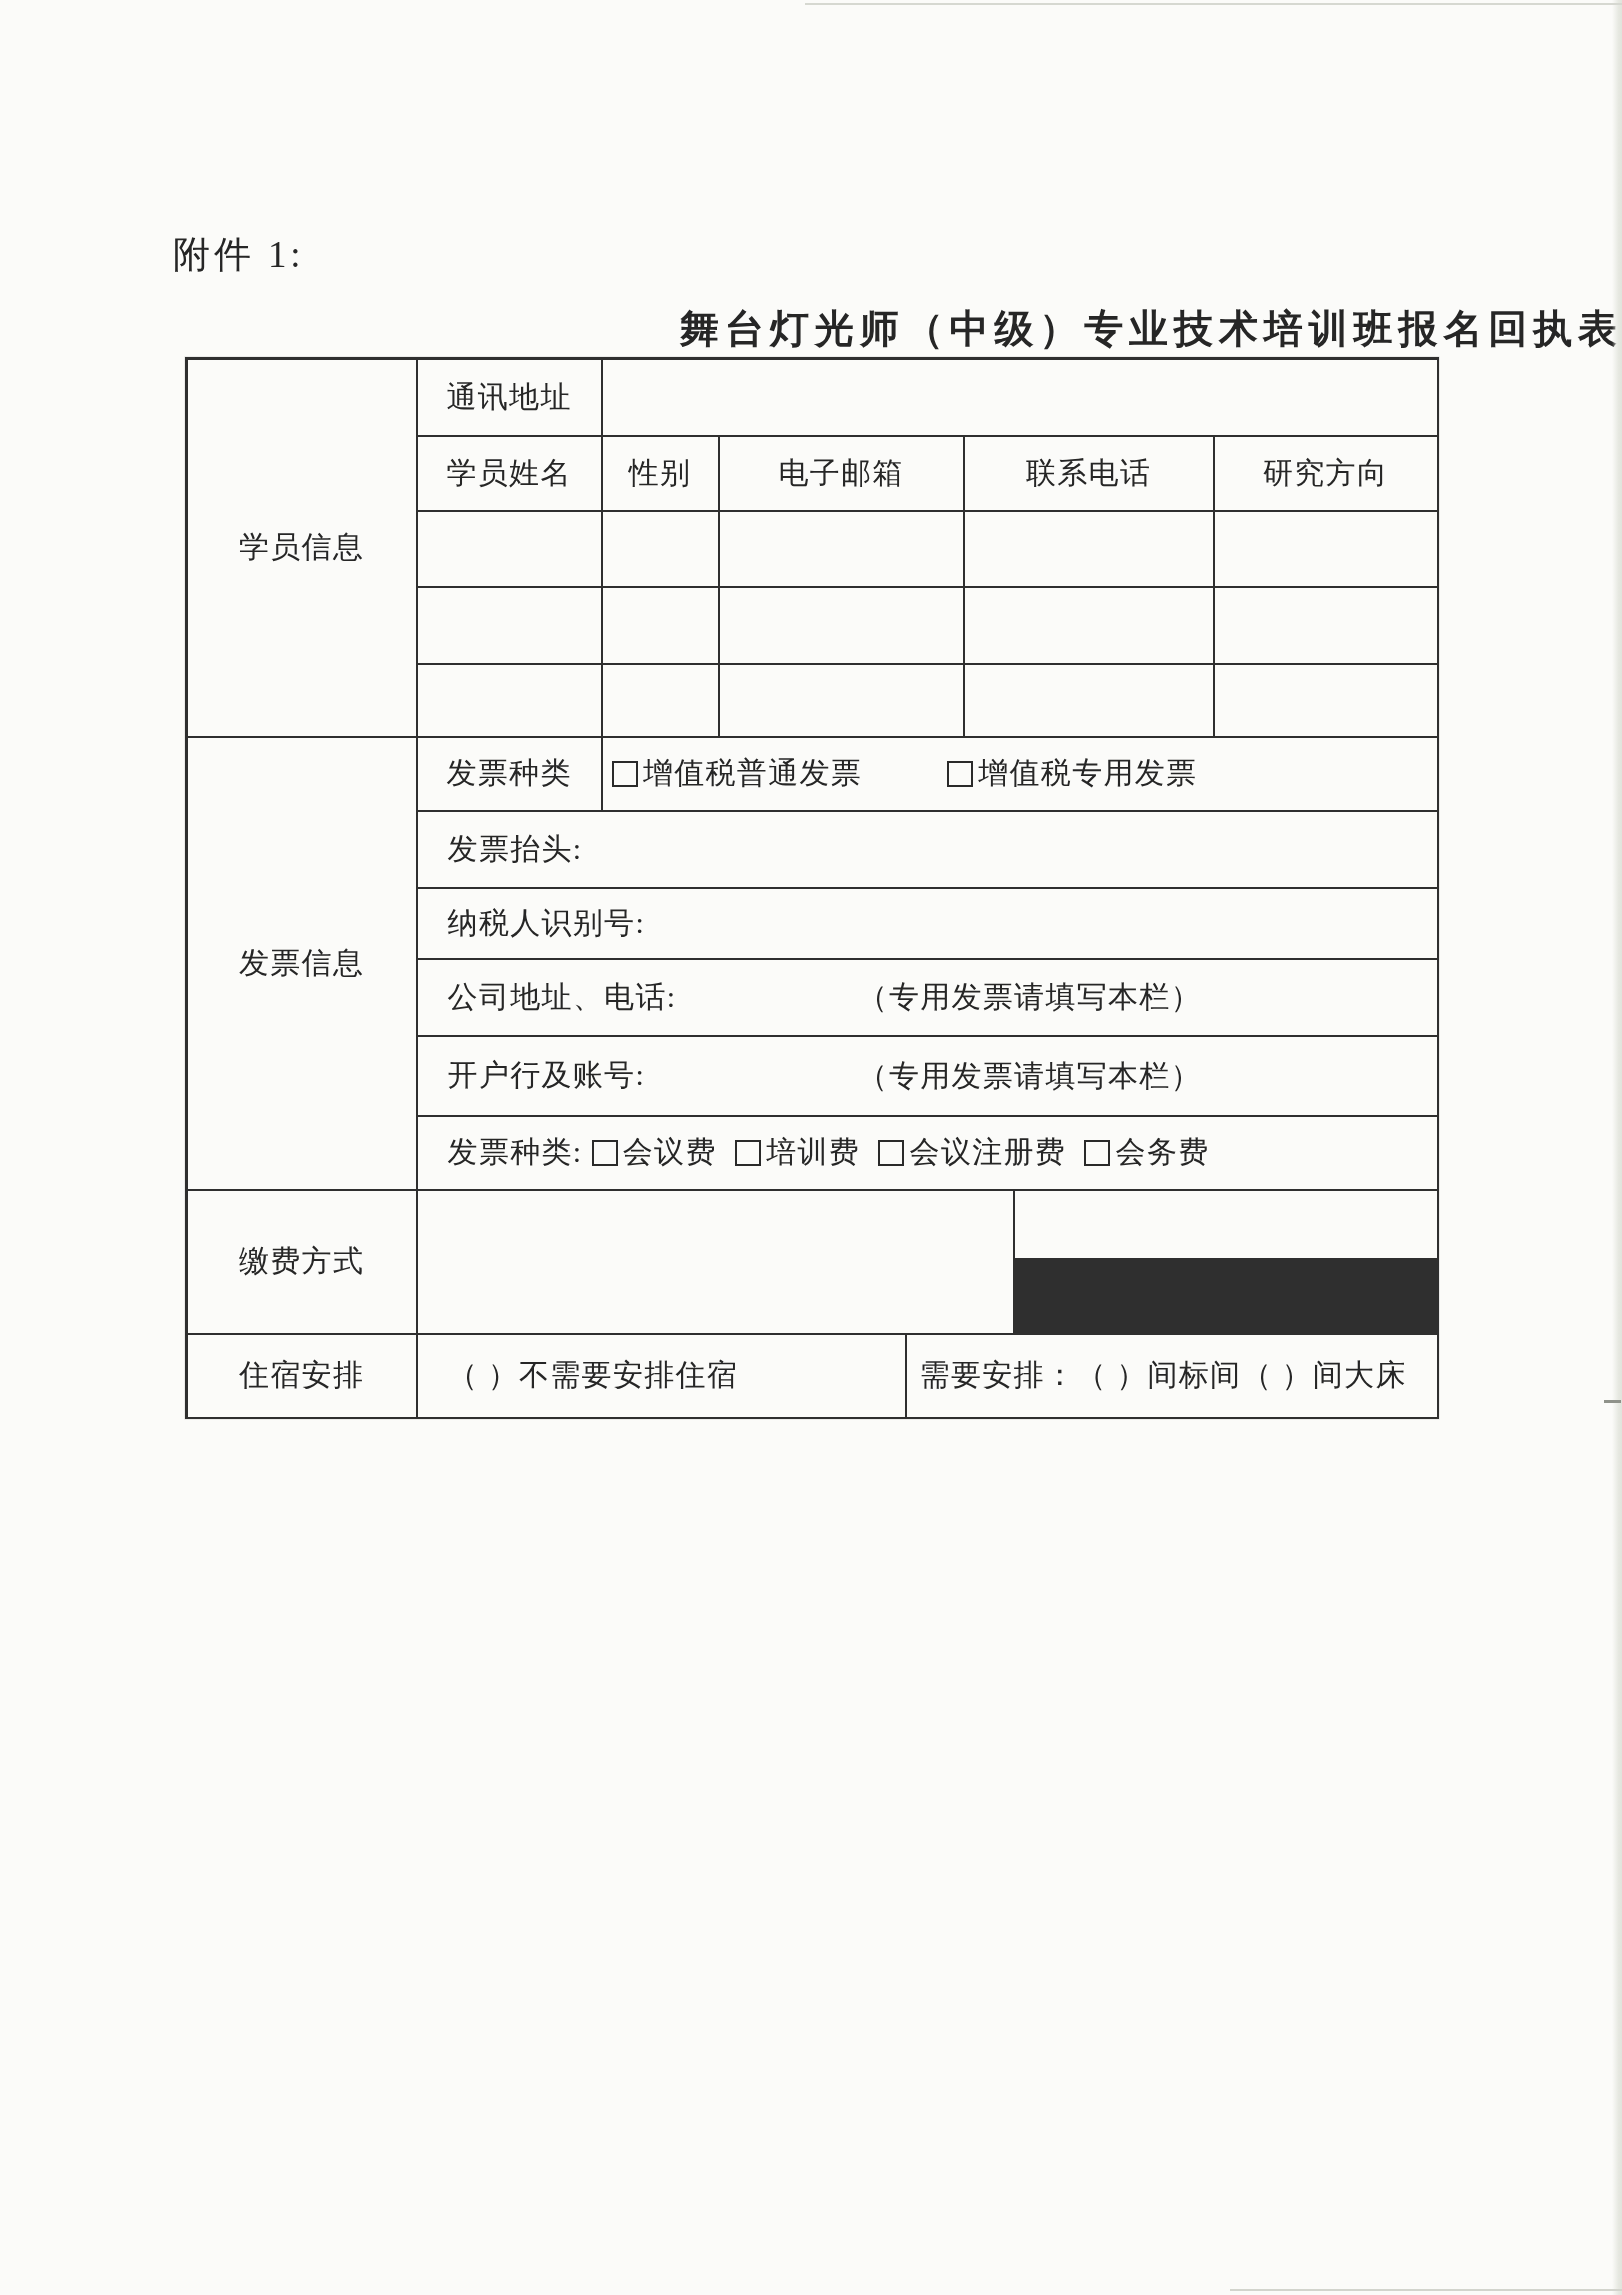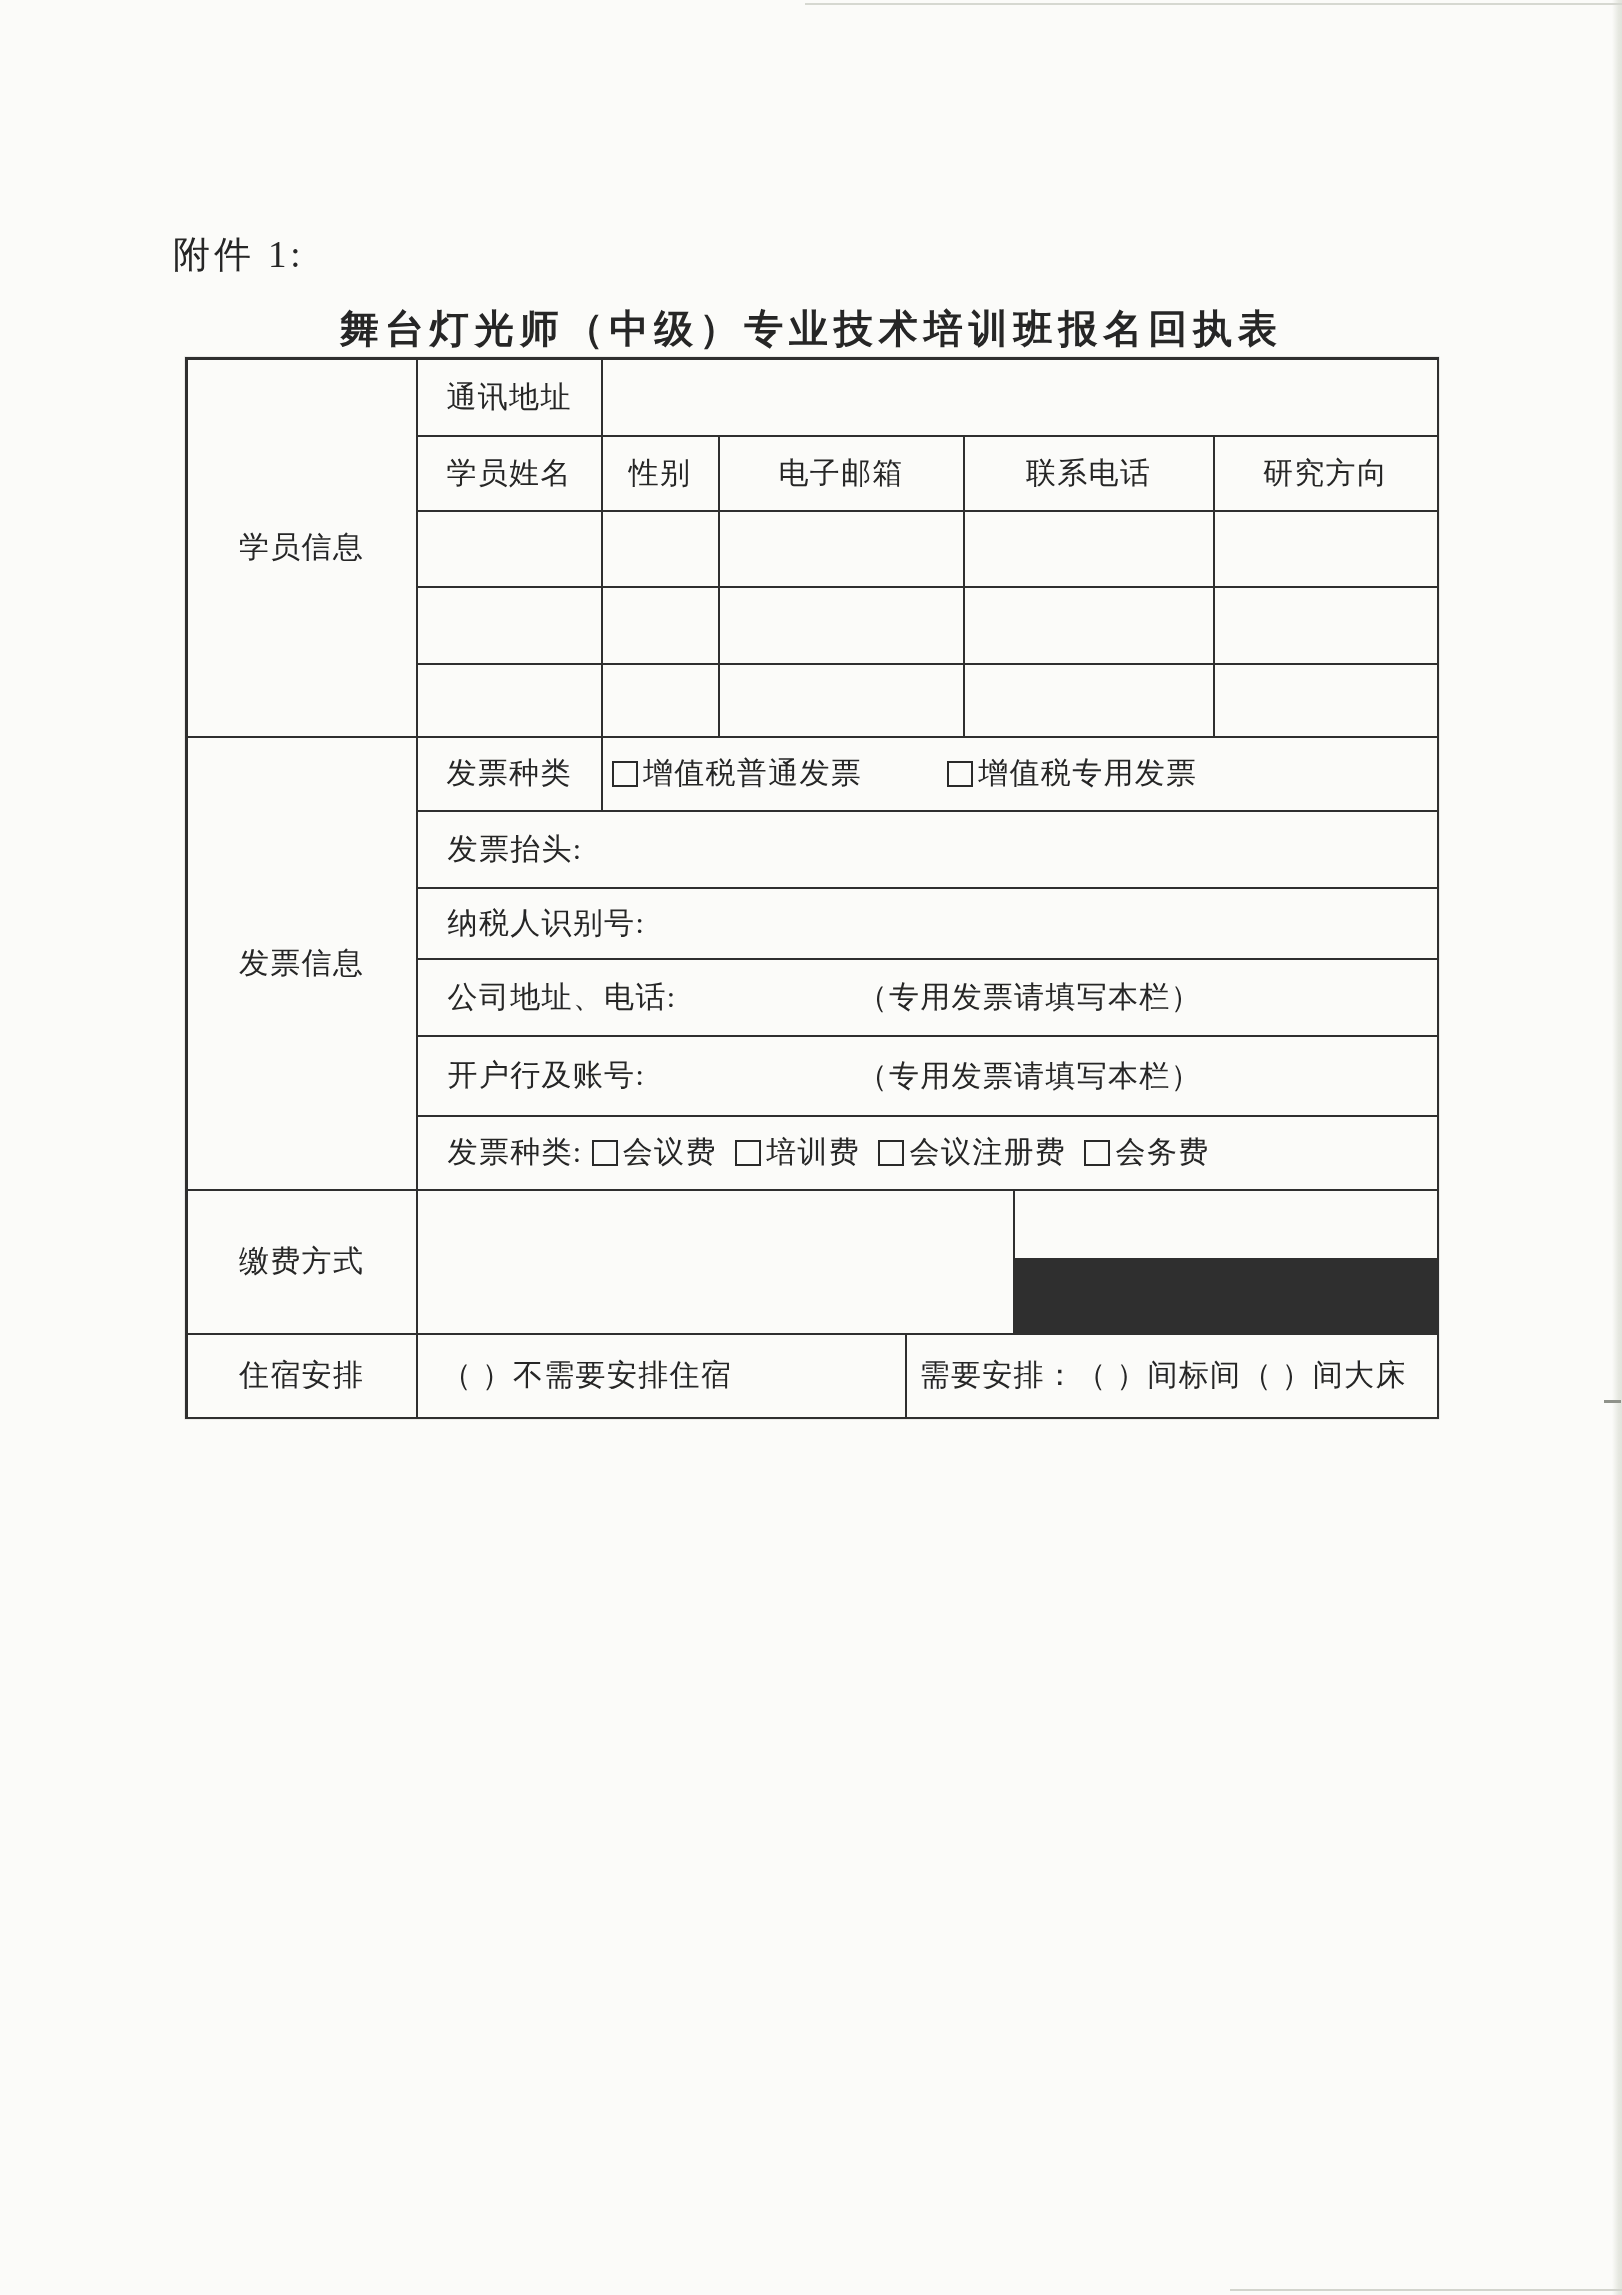--- a/index.html
+++ b/index.html
@@ -19,21 +19,21 @@
     position: absolute;
     left: 173px; top: 230px;
     font-size: 37px;
     letter-spacing: 3.9px;
     white-space: nowrap;
   }
   .form-title {
     position: absolute;
     left: 0; top: 302px;
     width: 1623px;
-    text-align: center;
+    text-align: right;
     font-size: 39px;
     font-weight: 600;
     letter-spacing: 5.9px;
     white-space: nowrap;
   }
 
   
   .reg-table {
     position: absolute;
     left: 185px; top: 357px;
@@ -76,21 +76,21 @@
   .c-inv-title     { grid-area: 7/2/8/9; }
   .c-taxpayer      { grid-area: 8/2/9/9; }
   .c-company       { grid-area: 9/2/10/9; }
   .c-bank          { grid-area: 10/2/11/9; }
   .c-fee           { grid-area: 11/2/12/9; }
   .c-pay-label   { grid-area: 12/1/14/2; }
   .c-pay-main    { grid-area: 12/2/14/7; }
   .c-pay-top     { grid-area: 12/7/13/9; }
   .c-pay-contact { grid-area: 13/7/14/9; }
   .c-lodge-label { grid-area: 14/1/15/2; }
-  .c-lodge-no    { grid-area: 14/2/15/5; padding-left: 24px; }
+  .c-lodge-no    { grid-area: 14/2/15/5; padding-left: 30px; }
   .c-lodge-need  { grid-area: 14/5/15/9; padding-left: 13px; }
 
   
   .cb {
     display: inline-block;
     width: 22px; height: 22px;
     border: 2.6px solid #2a2a2a;
     margin-right: 5.2px;
     vertical-align: -1.3px;
     flex: none;

